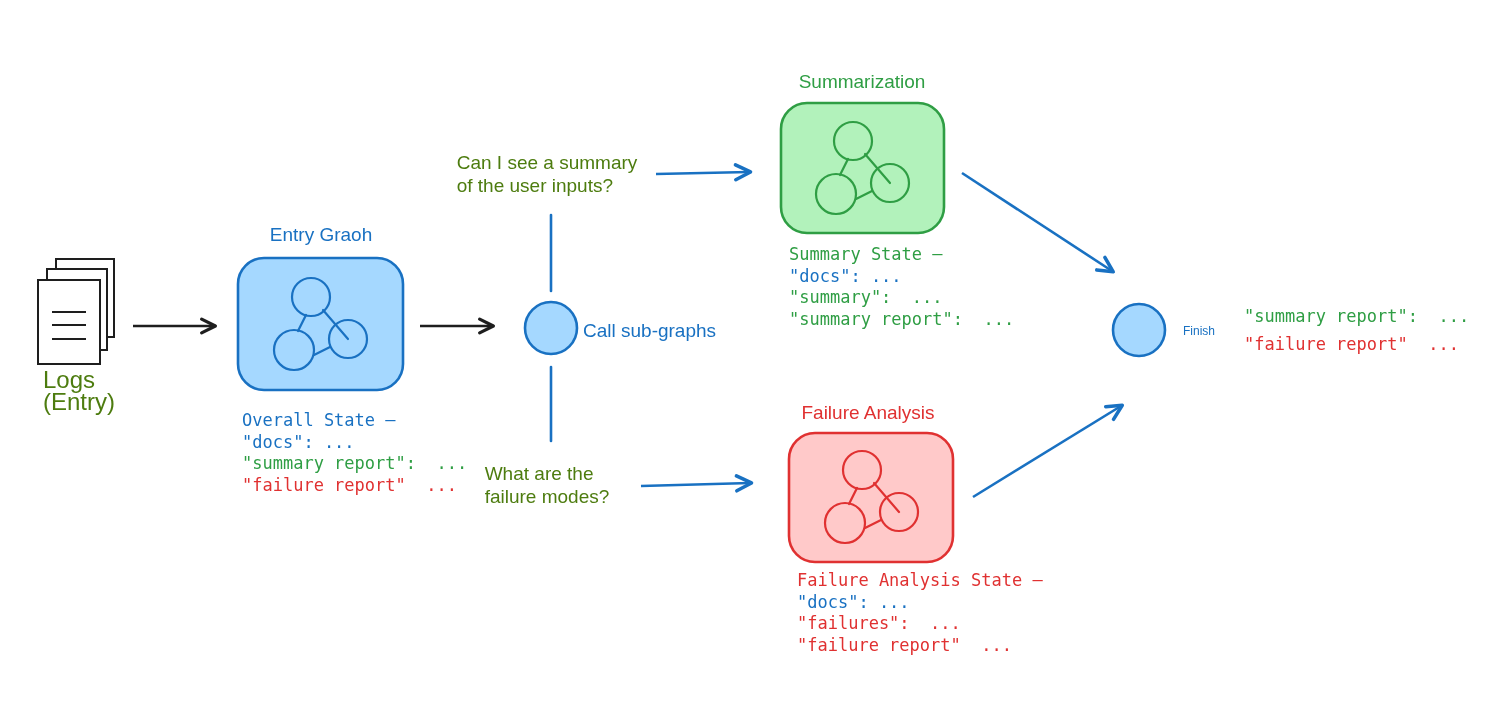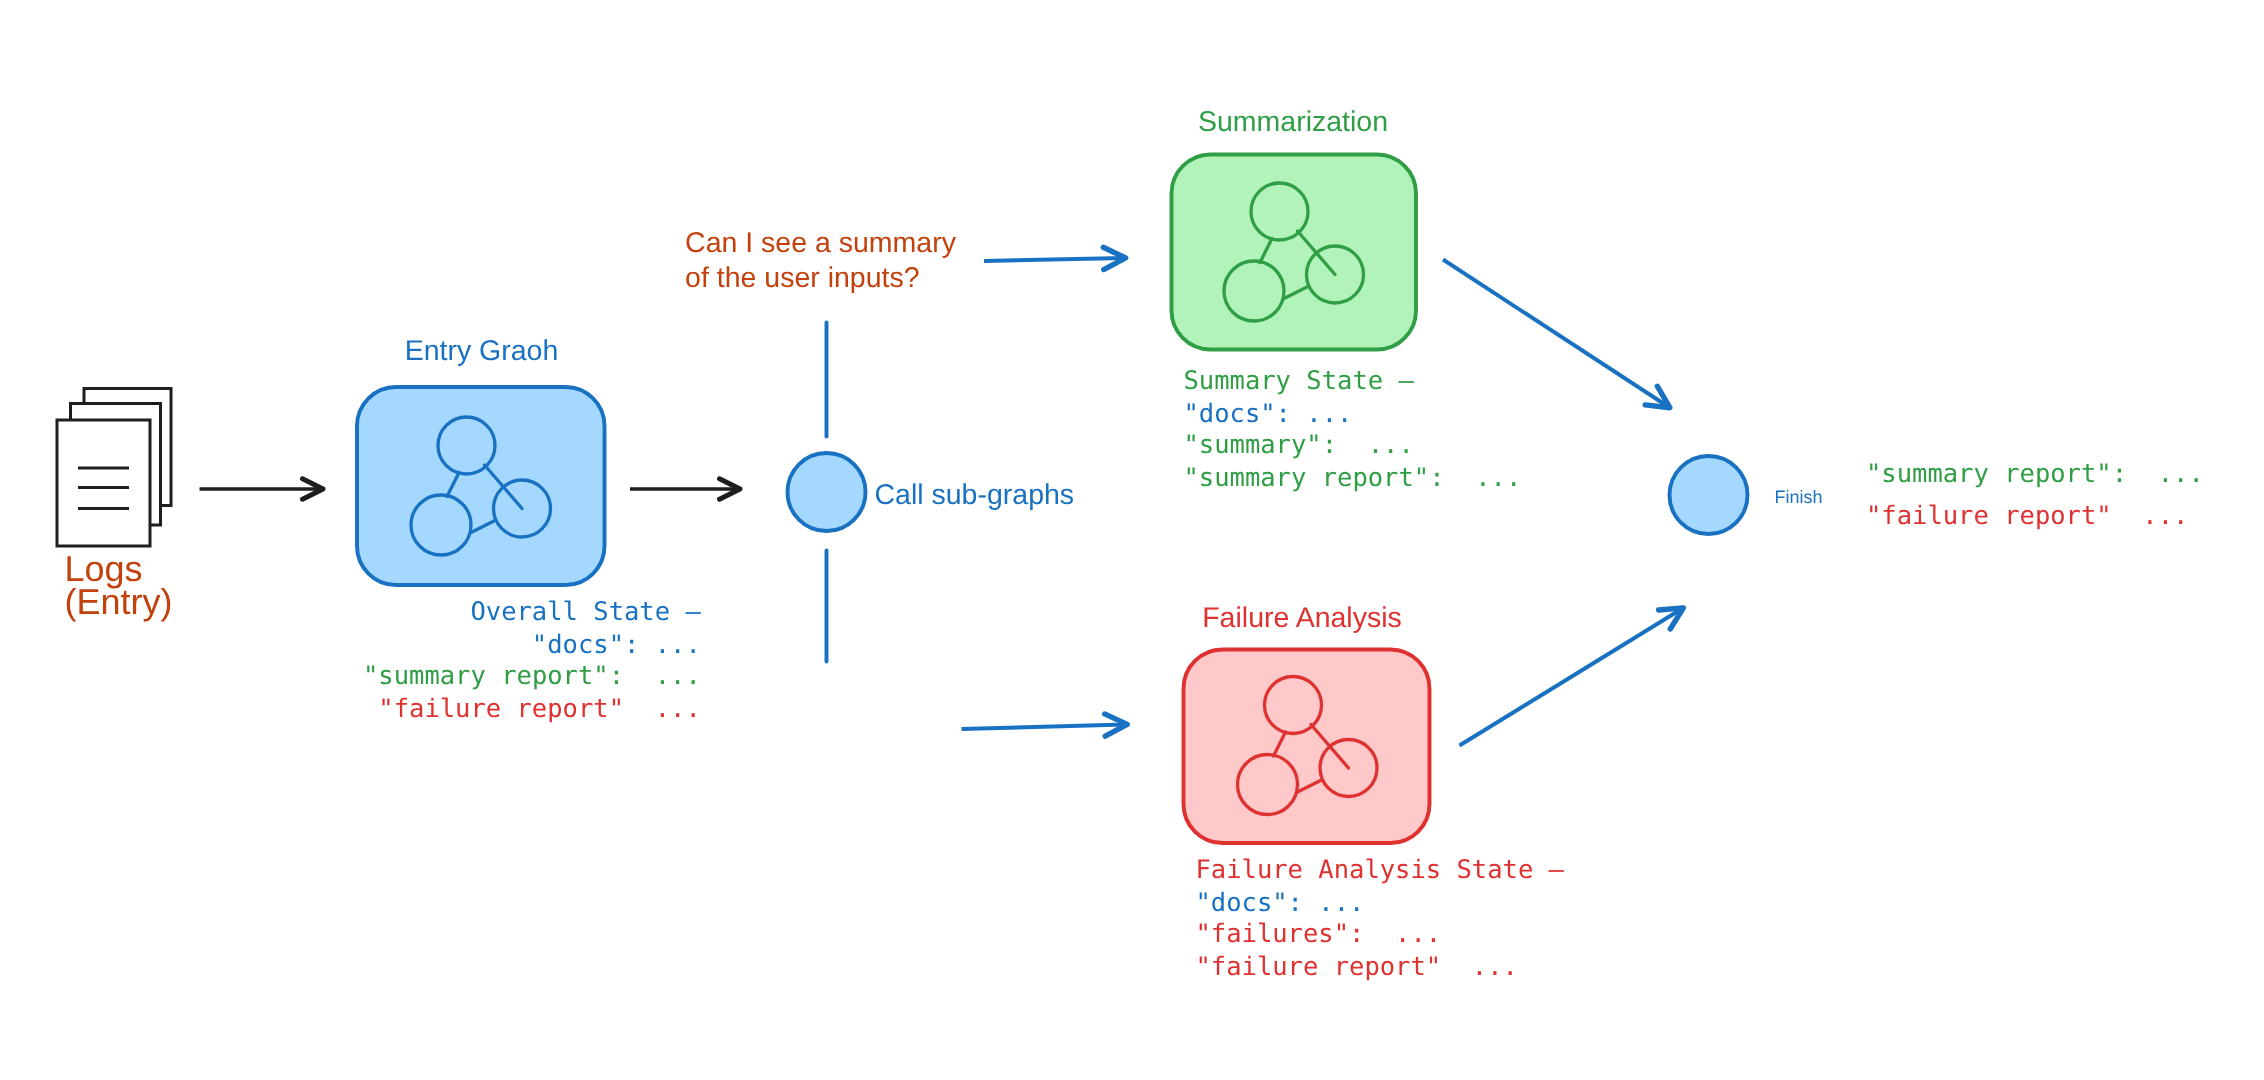--- a/index.html
+++ b/index.html
@@ -7,21 +7,21 @@
     position:relative;
     width:1509px;height:720px;
     background:#ffffff;
     font-family:"Liberation Sans", sans-serif;
     overflow:hidden;
   }
   svg.layer{position:absolute;left:0;top:0;width:1509px;height:720px;}
   .label{
     position:absolute;
     font-size:19px;
-    color:#c2410c;
+    color:#4d7c0f;
     white-space:nowrap;
     line-height:22px;
   }
   .label.centered{transform:translateX(-50%);text-align:left;}
   .blue{color:#1971c2;}
   .green{color:#2f9e44;}
   .red{color:#e03131;}
   .code{
     position:absolute;
     font-family:"DejaVu Sans Mono","Liberation Mono",monospace;
@@ -106,28 +106,32 @@
 
   <div class="label centered blue" style="left:321px;top:224px;">Entry Graoh</div>
 
   <div class="label blue" style="left:583px;top:320px;">Call sub-graphs</div>
 
   <div class="label centered q" style="left:547px;top:151px;">
     <div>Can I see a summary</div>
     <div>of the user inputs?</div>
   </div>
 
+  <div class="label centered q" style="left:547px;top:462px;">
+    <div>What are the</div>
+    <div>failure modes?</div>
+  </div>
 
   <div class="label centered green" style="left:862px;top:71px;">Summarization</div>
 
   <div class="label centered red" style="left:868px;top:402px;">Failure Analysis</div>
 
   <div class="label blue" style="left:1183px;top:320px;font-size:12px;">Finish</div>
 
-  <div class="code" style="left:242px;top:398px;text-align:right;">
+  <div class="code" style="left:242px;top:410px;">
     <div class="code-line" data-color="blue">Overall State –</div>
     <div class="code-line" data-color="blue">"docs": ...</div>
     <div class="code-line" data-color="green">"summary report":  ...</div>
     <div class="code-line" data-color="red">"failure report"  ...</div>
   </div>
 
   <div class="code" style="left:789px;top:244px;">
     <div class="code-line" data-color="green">Summary State –</div>
     <div class="code-line" data-color="blue">"docs": ...</div>
     <div class="code-line" data-color="green">"summary":  ...</div>

